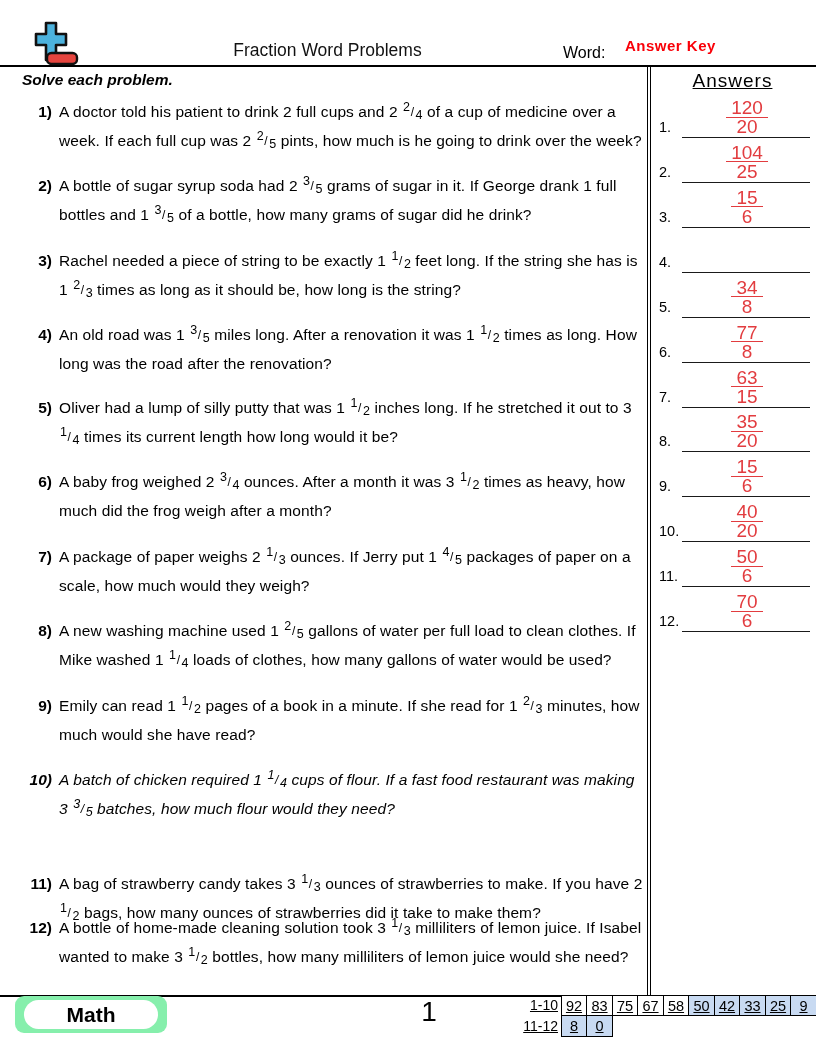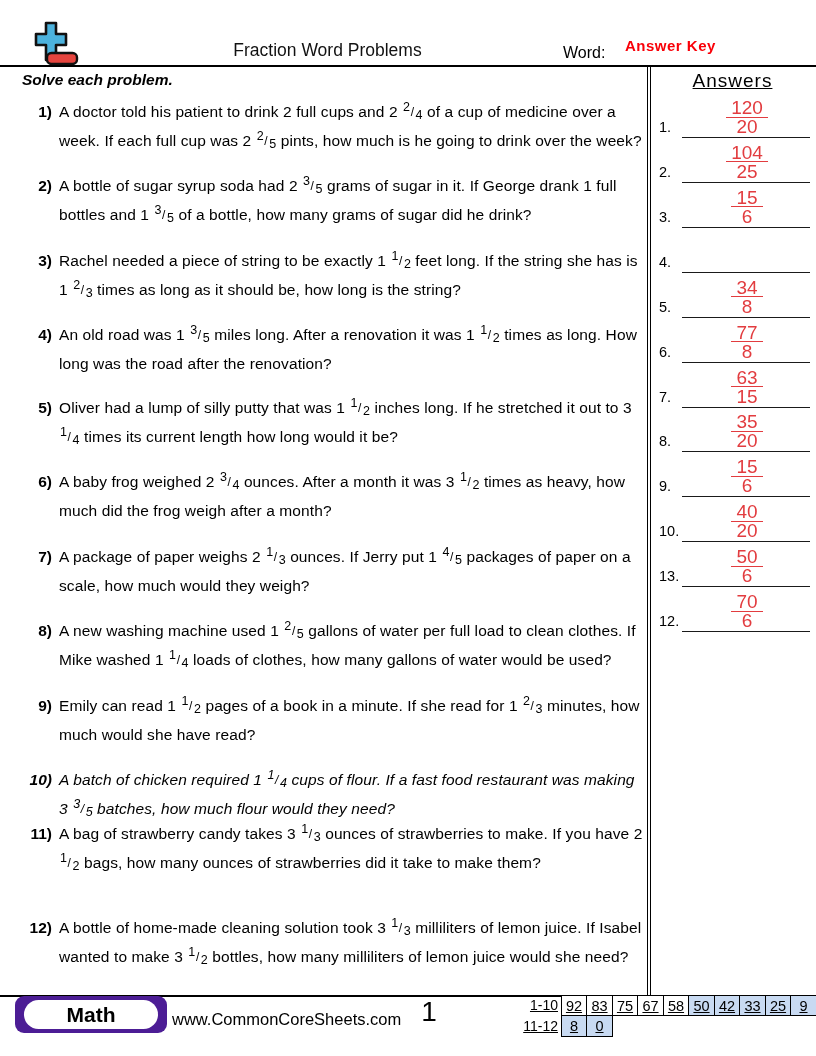--- a/index.html
+++ b/index.html
@@ -42,21 +42,21 @@
   .ans-num { position:absolute; left:6px; bottom:3px; font-size:14.5px; }
   .ans-frac-wrap { position:absolute; left:29px; width:130px; bottom:4px; text-align:center; }
   .stack { display:inline-flex; flex-direction:column; align-items:center;
            color:var(--answer-red); font-size:19px; line-height:15px;margin-top:21px; }
   .stack .t { padding:0 5px 1.5px; border-bottom:1.6px solid var(--answer-red); }
   .stack .b { padding-top:1.5px; }
 
   
   .footer-rule { position:absolute; left:0; top:995px; width:816px; height:2px; background:#000; }
   .math-badge { position:absolute; left:15px; top:996px; width:152px; height:37px;
-                background:#4c1d95; border-radius:9px; }
+                background:#86efac; border-radius:9px; }
   .math-pill { position:absolute; left:9px; right:9px; top:4px; bottom:4px; background:#fff;
                border-radius:15px; display:flex; align-items:center; justify-content:center;
                font-size:21px; font-weight:bold; }
   .website { position:absolute; left:172px; top:1010px; font-size:16.5px; }
   .page-num { position:absolute; left:349px; top:996px; width:160px; text-align:center;
               font-size:28px; }
   .score-table { position:absolute; left:518px; top:995px;text-decoration:underline; }
   .score-row { display:flex; height:21px; }
   .score-label { width:40px; text-align:right; padding-right:4px; font-size:14px;
                  line-height:21px; }
@@ -121,21 +121,21 @@
         <div class="p-text">A new washing machine used 1 <span class="frac"><span class="fn">2</span><span class="fs">/</span><span class="fd">5</span></span> gallons of water per full load to clean clothes. If Mike washed 1 <span class="frac"><span class="fn">1</span><span class="fs">/</span><span class="fd">4</span></span> loads of clothes, how many gallons of water would be used?</div>
       </div>
       <div class="problem" style="top: 692px;">
         <div class="p-num">9)</div>
         <div class="p-text">Emily can read 1 <span class="frac"><span class="fn">1</span><span class="fs">/</span><span class="fd">2</span></span> pages of a book in a minute. If she read for 1 <span class="frac"><span class="fn">2</span><span class="fs">/</span><span class="fd">3</span></span> minutes, how much would she have read?</div>
       </div>
       <div class="problem" style="top: 766px; font-style: italic;">
         <div class="p-num">10)</div>
         <div class="p-text">A batch of chicken required 1 <span class="frac"><span class="fn">1</span><span class="fs">/</span><span class="fd">4</span></span> cups of flour. If a fast food restaurant was making 3 <span class="frac"><span class="fn">3</span><span class="fs">/</span><span class="fd">5</span></span> batches, how much flour would they need?</div>
       </div>
-      <div class="problem" style="top: 820px;">
+      <div class="problem" style="top: 870px;">
         <div class="p-num">11)</div>
         <div class="p-text">A bag of strawberry candy takes 3 <span class="frac"><span class="fn">1</span><span class="fs">/</span><span class="fd">3</span></span> ounces of strawberries to make. If you have 2 <span class="frac"><span class="fn">1</span><span class="fs">/</span><span class="fd">2</span></span> bags, how many ounces of strawberries did it take to make them?</div>
       </div>
       <div class="problem" style="top: 914px;">
         <div class="p-num">12)</div>
         <div class="p-text">A bottle of home-made cleaning solution took 3 <span class="frac"><span class="fn">1</span><span class="fs">/</span><span class="fd">3</span></span> milliliters of lemon juice. If Isabel wanted to make 3 <span class="frac"><span class="fn">1</span><span class="fs">/</span><span class="fd">2</span></span> bottles, how many milliliters of lemon juice would she need?</div>
       </div>
     </div>
   <div id="answers">
       <div class="ans-slot" style="top: 94px;">
@@ -208,42 +208,41 @@
       </div>
       <div class="ans-slot" style="top: 498.28px;">
         <span class="ans-num">10.</span>
         <div class="ans-frac-wrap"><span class="stack">
             <span class="t">40</span>
             <span class="b">20</span>
           </span></div>
         <div class="ans-line"></div>
       </div>
       <div class="ans-slot" style="top: 543.2px;">
-        <span class="ans-num">13.</span>
+        <span class="ans-num">11.</span>
         <div class="ans-frac-wrap"><span class="stack">
             <span class="t">50</span>
             <span class="b">6</span>
           </span></div>
         <div class="ans-line"></div>
       </div>
       <div class="ans-slot" style="top: 588.12px;">
         <span class="ans-num">12.</span>
         <div class="ans-frac-wrap"><span class="stack">
             <span class="t">70</span>
             <span class="b">6</span>
           </span></div>
         <div class="ans-line"></div>
       </div>
     </div>
 
   <div class="footer-rule"></div>
   <div class="math-badge">
     <div class="math-pill">Math</div>
   </div>
-  <div class="website">www.CommonCoreSheets.com</div>
   <div class="page-num">1</div>
   <div class="score-table" id="score-table">
       <div class="score-row">
         <div class="score-label">1-10</div>
         <div class="score-cell">92</div>
         <div class="score-cell">83</div>
         <div class="score-cell">75</div>
         <div class="score-cell">67</div>
         <div class="score-cell">58</div>
         <div class="score-cell shaded">50</div>

